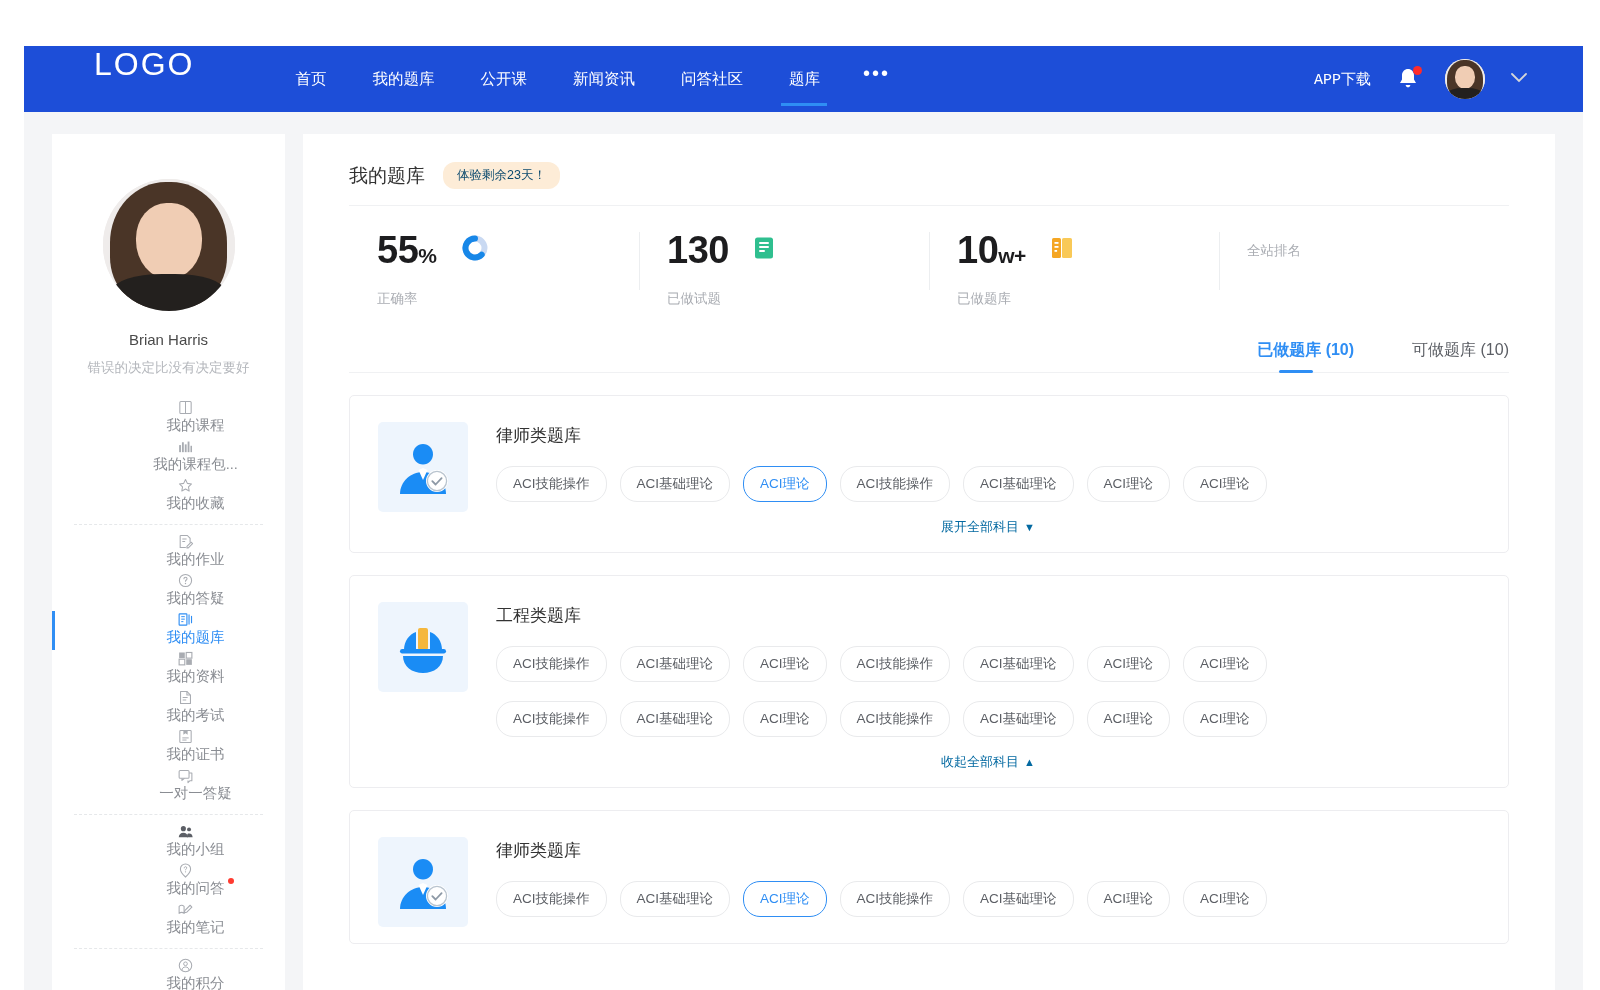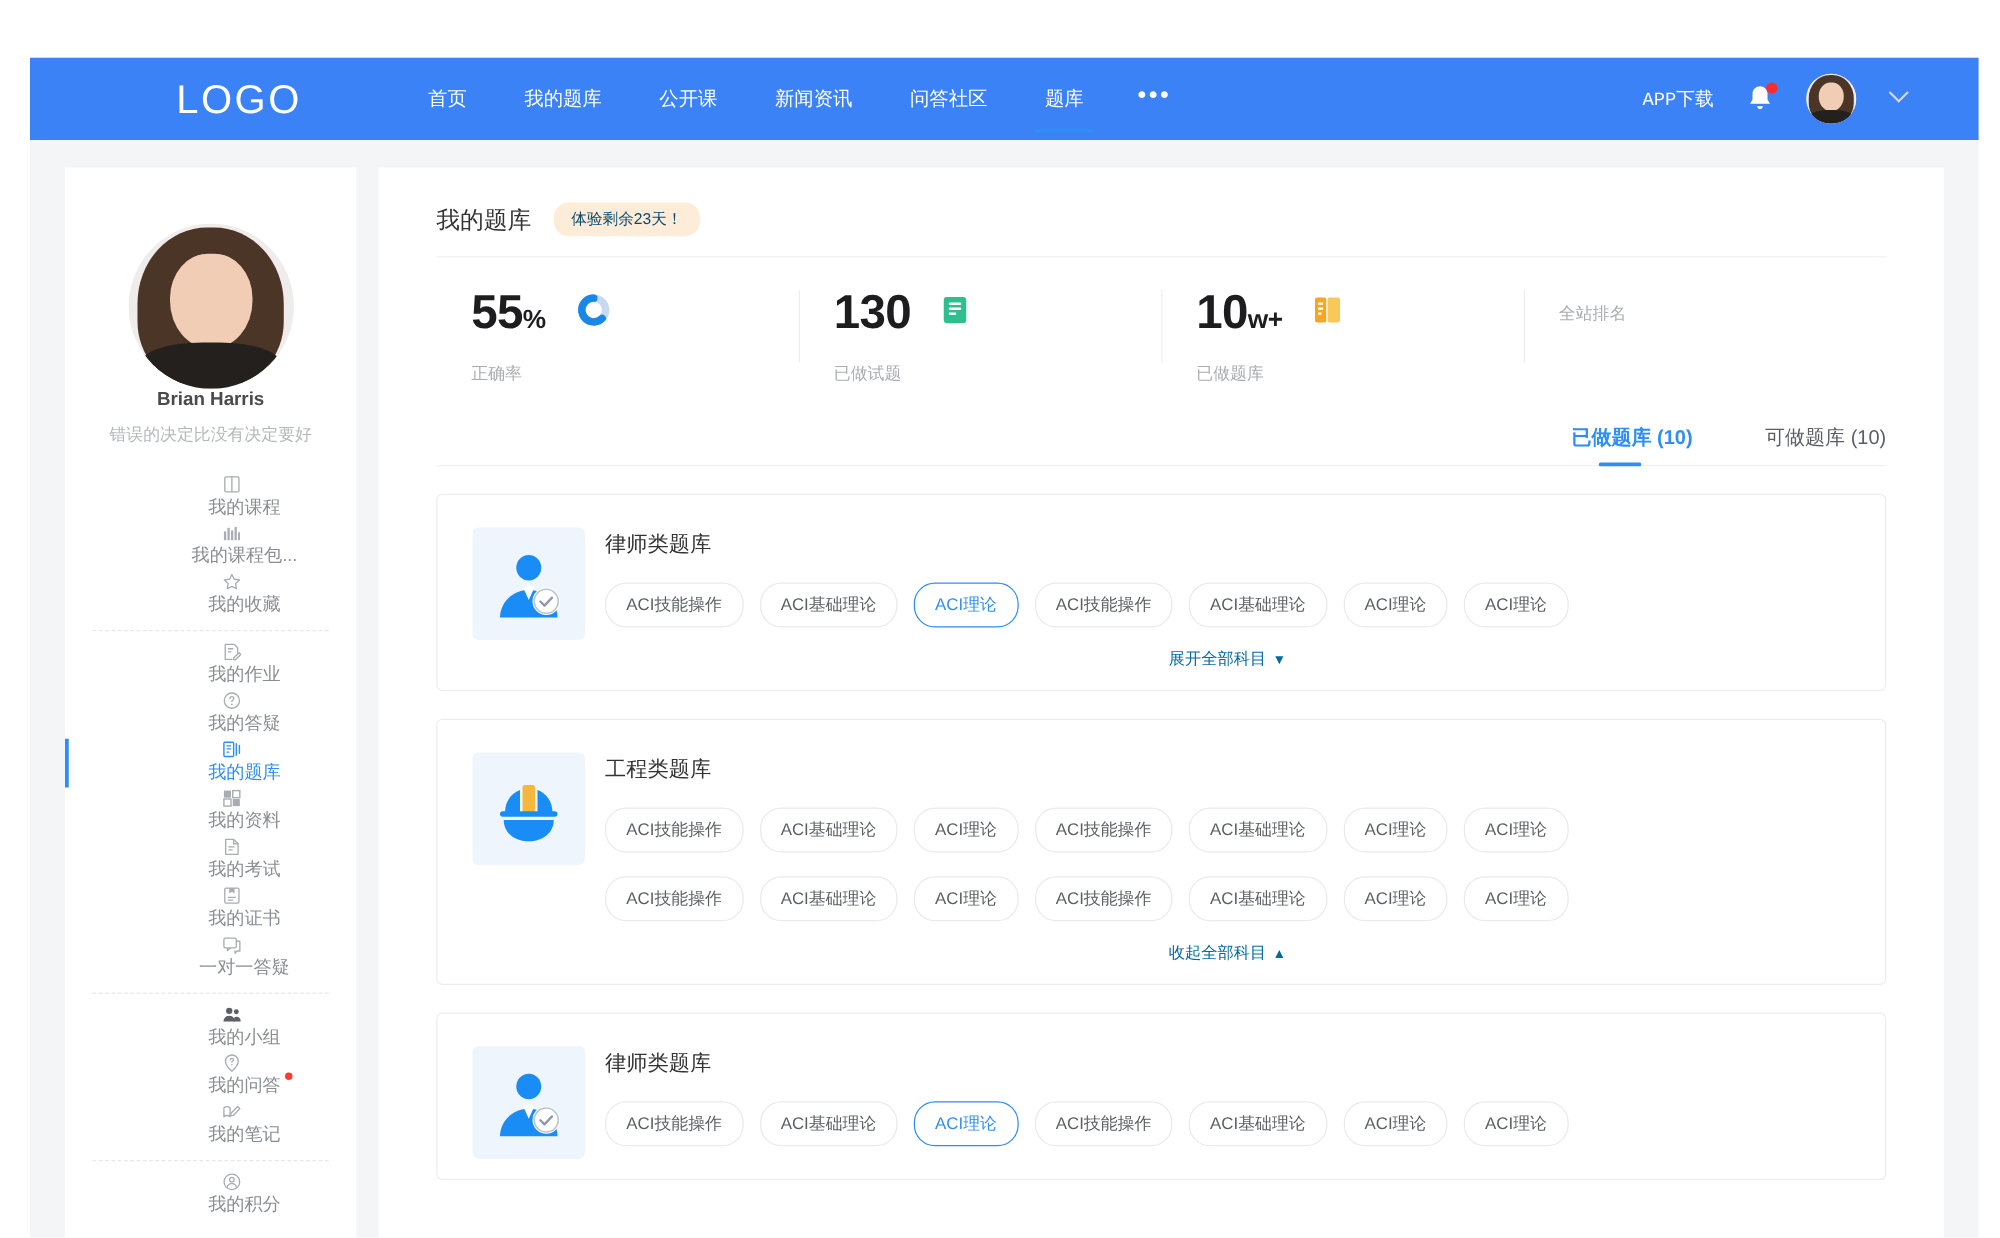--- a/index.html
+++ b/index.html
@@ -11,24 +11,23 @@
   }
   #root {
     position: absolute; left: 24px; top: 46px;
     width: 1559px; height: 944px;
     background: #f4f5f7;
     overflow: hidden;
   }
 
   
   .header {
-    height: 66px; background: #3b82f6;
-    display: flex; align-items: center;
+    height: 66px; background: #1d4ed8;
+    display: flex; 
     position: relative;
-    padding-left: 47px;
   }
   .logo {
     margin-left: 70px;
     font-size: 32px; letter-spacing: 2px;
     color: #ffffff; font-weight: 300;
     font-family: "Liberation Sans", sans-serif;
   }
   .nav {
     display: flex; align-items: center;
     margin-left: 78px; height: 66px;
@@ -99,22 +98,22 @@
     width: 233px; background: #ffffff;
     padding: 30px 0 0 0; flex: none;
     min-height: 872px;
   }
   .avatar-lg {
     width: 132px; height: 132px; border-radius: 50%;
     margin: 15px auto 0; overflow: hidden;
     background: #efeceb; position: relative;
   }
   .profile-name {
-    text-align: center; 
-    font-size: 15px; color: #4a4a4a; font-weight: bold;
+    text-align: center; margin-top: 20px;
+    font-size: 15px; color: #4a4a4a;
   }
   .profile-motto {
     text-align: center; margin-top: 11px;
     font-size: 13.5px; color: #b4b7bc;
   }
   .menu { margin-top: 22px; }
   .menu-item {
     display: flex; align-items: center;
     height: 39px; padding-left: 54px;
     color: #8a8d93; font-size: 14.5px;
@@ -189,21 +188,21 @@
     bottom: 0; width: 34px; height: 3px;
     background: #2f8ef4; border-radius: 2px;
   }
   .tabs-rule { border-bottom: 1px solid #f0f1f3; margin-top: -1px; }
 
   
   .cards { padding-top: 22px; }
   .card {
     border: 1px solid #ededf0; border-radius: 5px;
     padding: 26px 28px 16px 28px; margin-bottom: 22px;
-    display: flex; gap: 16px;
+    display: flex; gap: 28px;
   }
   .card-thumb {
     width: 90px; height: 90px; border-radius: 5px;
     background: #eef5fd; flex: none;
     display: flex; align-items: center; justify-content: center;
   }
   .card-body { flex: 1; min-width: 0; }
   .card-title { font-size: 17px; color: #333333; margin-top: 2px; }
   .tag-row {
     display: flex; flex-wrap: nowrap; gap: 13px; margin-top: 19px;

